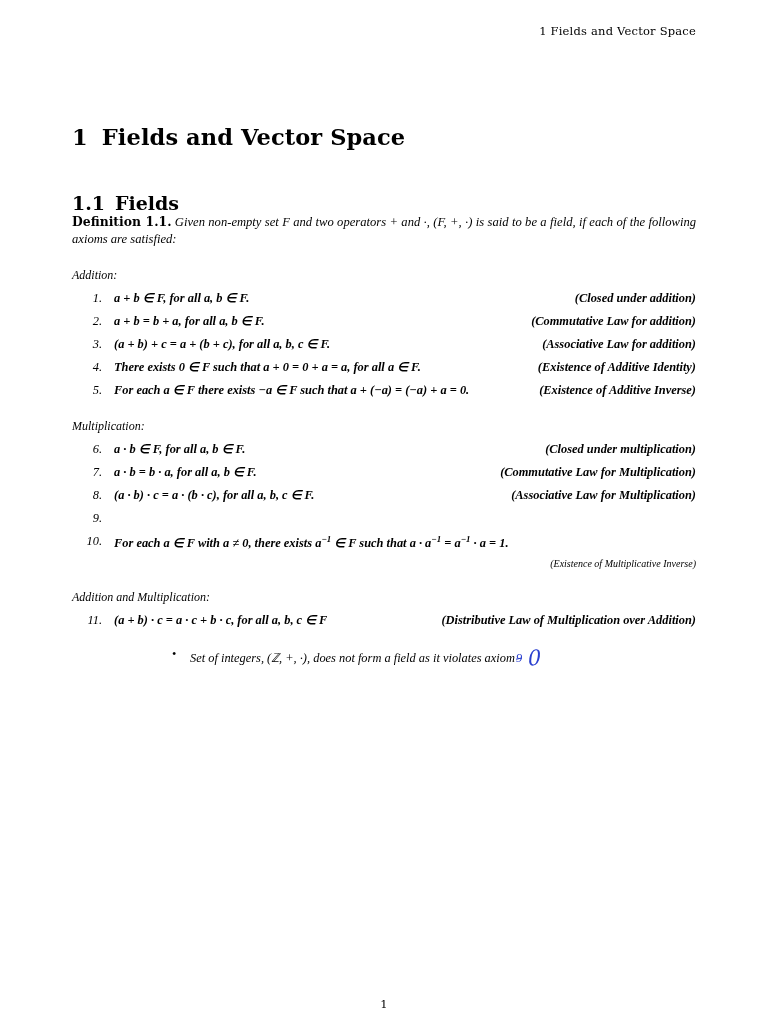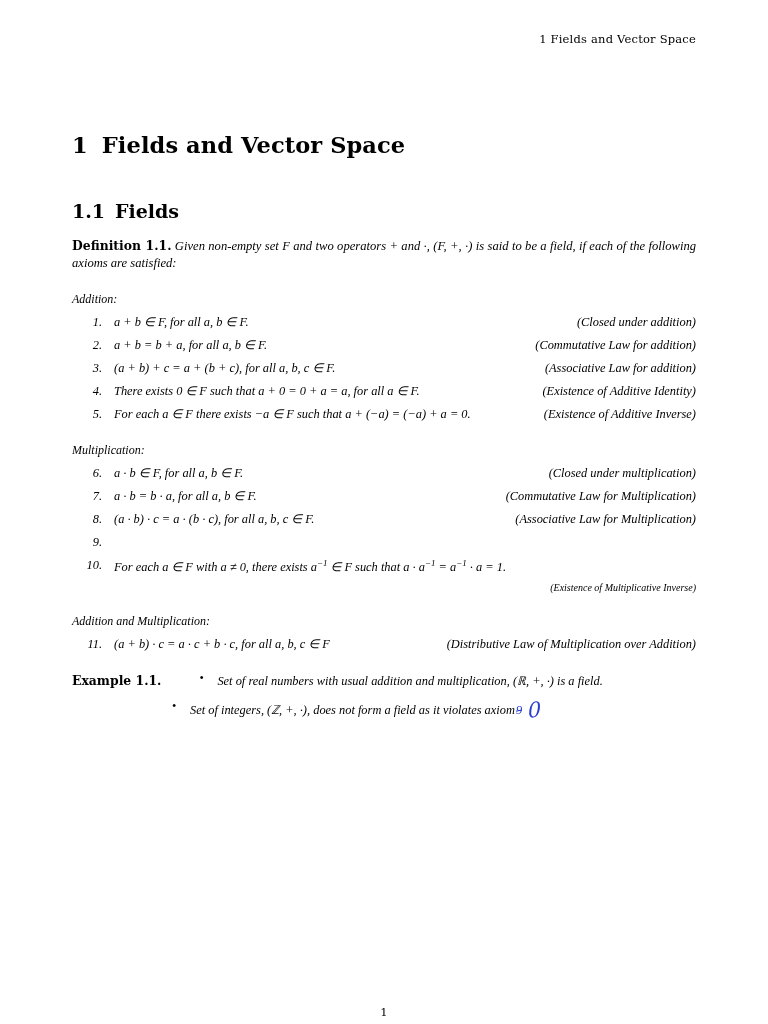--- a/index.html
+++ b/index.html
@@ -10,21 +10,21 @@
   body {
     width: 768px;
     height: 1024px;
     position: relative;
     font-family: "Liberation Serif", serif;
     color: #000000;
     overflow: hidden;
   }
   .page {
     position: absolute;
-    left: 0; top: 8px;
+    left: 0; top: 0;
     width: 768px;
     height: 858px;
   }
   .content {
     position: absolute;
     left: 72px;
     top: 24px;
     width: 624px;
   }
   .runhead {
@@ -44,21 +44,20 @@
   .chapter-title .num { margin-right: 14px; }
   .section-title {
     margin-top: 42px;
     font-size: 19px;
     font-weight: bold;
     font-family: "DejaVu Serif", serif;
   }
   .section-title .num { margin-right: 10px; }
 
   .para {
-    margin-top: 16px;
     font-size: 12.6px;
     line-height: 1.32;
     text-align: justify;
   }
   .lead {
     font-weight: bold;
     font-family: "DejaVu Serif", serif;
     font-size: 12.4px;
   }
   i, .it { font-style: italic; }
@@ -87,20 +86,21 @@
     position: absolute;
     left: 0;
     width: 30px;
     text-align: right;
     font-style: italic;
   }
   .ax-row {
     display: flex;
     align-items: baseline;
     justify-content: space-between;
+    font-weight: bold;
   }
   .ax-stmt { white-space: nowrap; }
   .ax-note {
     font-style: italic;
     white-space: nowrap;
     text-align: center;
   }
   .ax-note-line {
     font-style: italic;
     text-align: right;
@@ -283,24 +283,20 @@
       <li>
         <span class="idx">11.</span>
         <div class="ax-row">
           <span class="ax-stmt">(a + b) · c = a · c + b · c, for all a, b, c ∈ F</span>
           <span class="ax-note">(Distributive Law of Multiplication over Addition)</span>
         </div>
       </li>
     </ol>
 
     <div class="example-block">
-      <div class="example-first">
-        <span class="example-lead">Example 1.1.</span>
-        <span class="bullet-item">Set of real numbers with usual addition and multiplication, (ℝ, +, ·) is a field.</span>
-      </div>
       <div class="bullet-item bullet-second">
         <span>Set of integers, (ℤ, +, ·), does not form a field as it violates axiom</span><span class="annot-strike">9</span><span class="annot-zero">0</span>
       </div>
     </div>
 
   </div>
 
   <div class="folio">1</div>
 </div>
 

